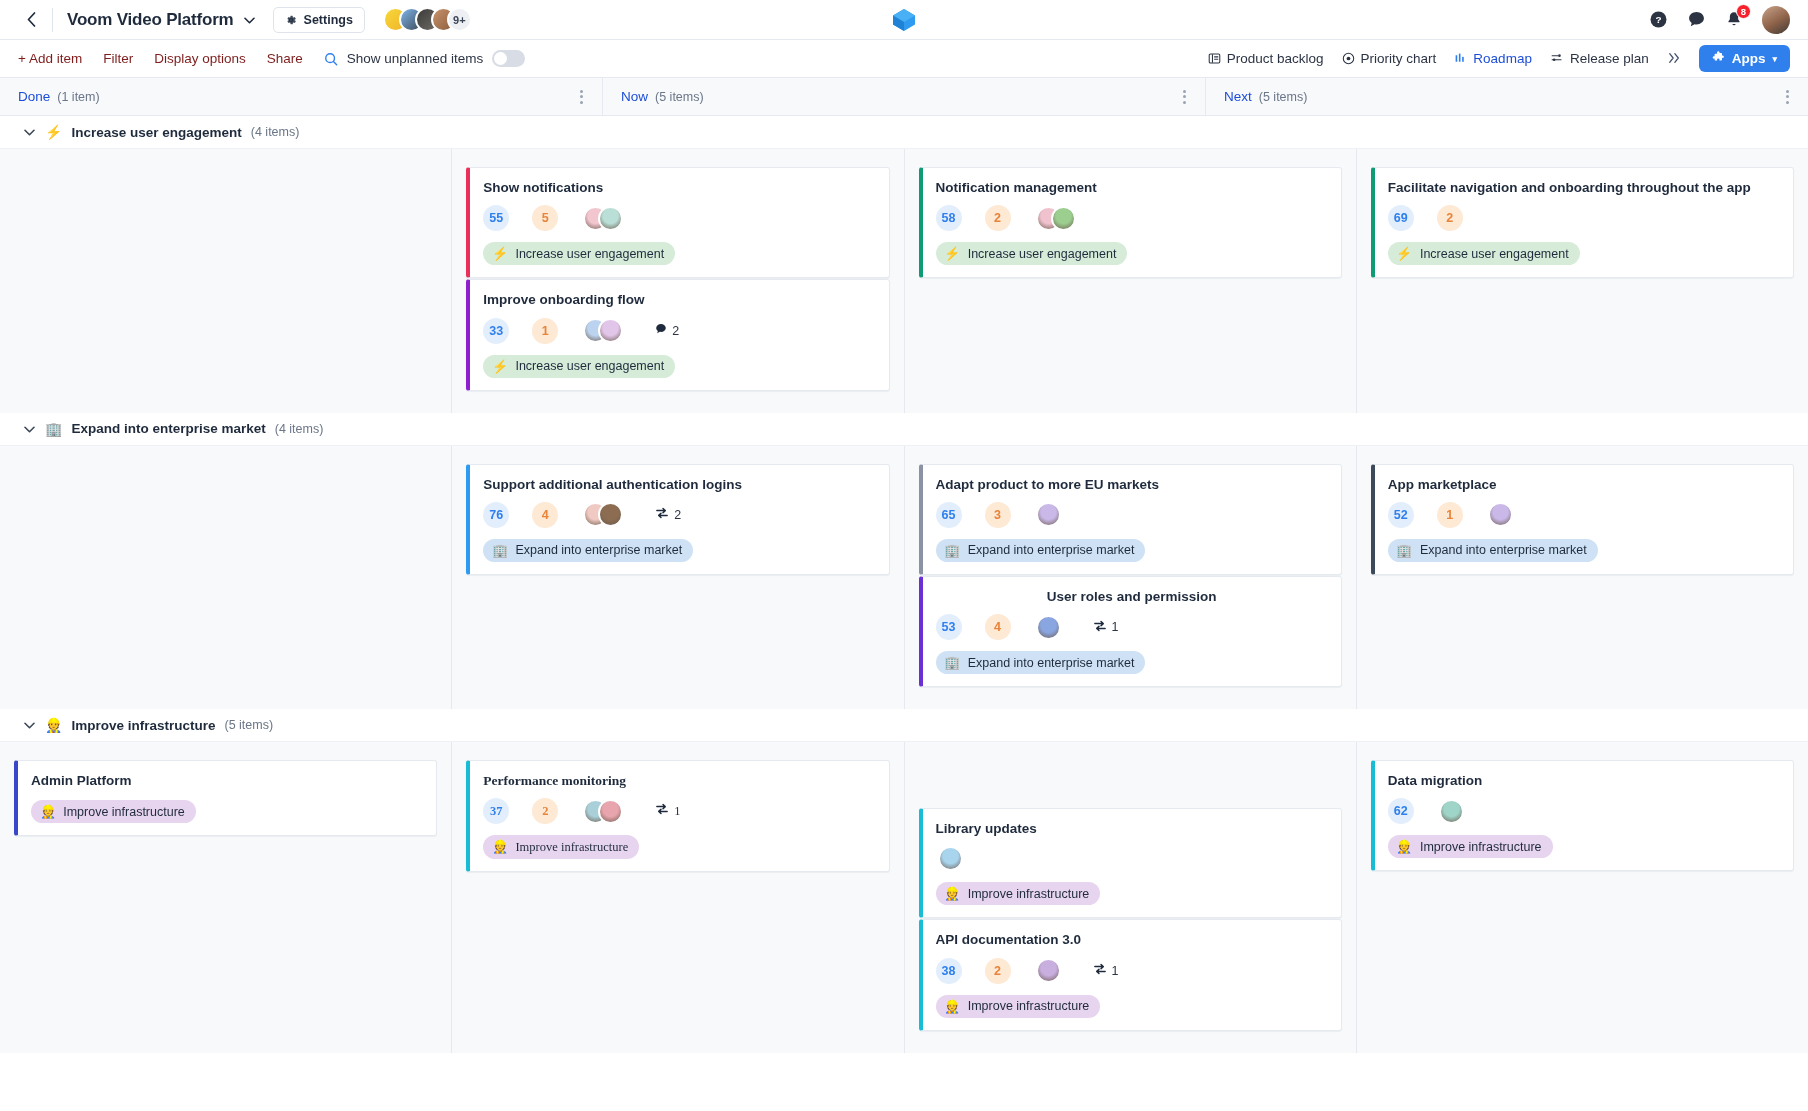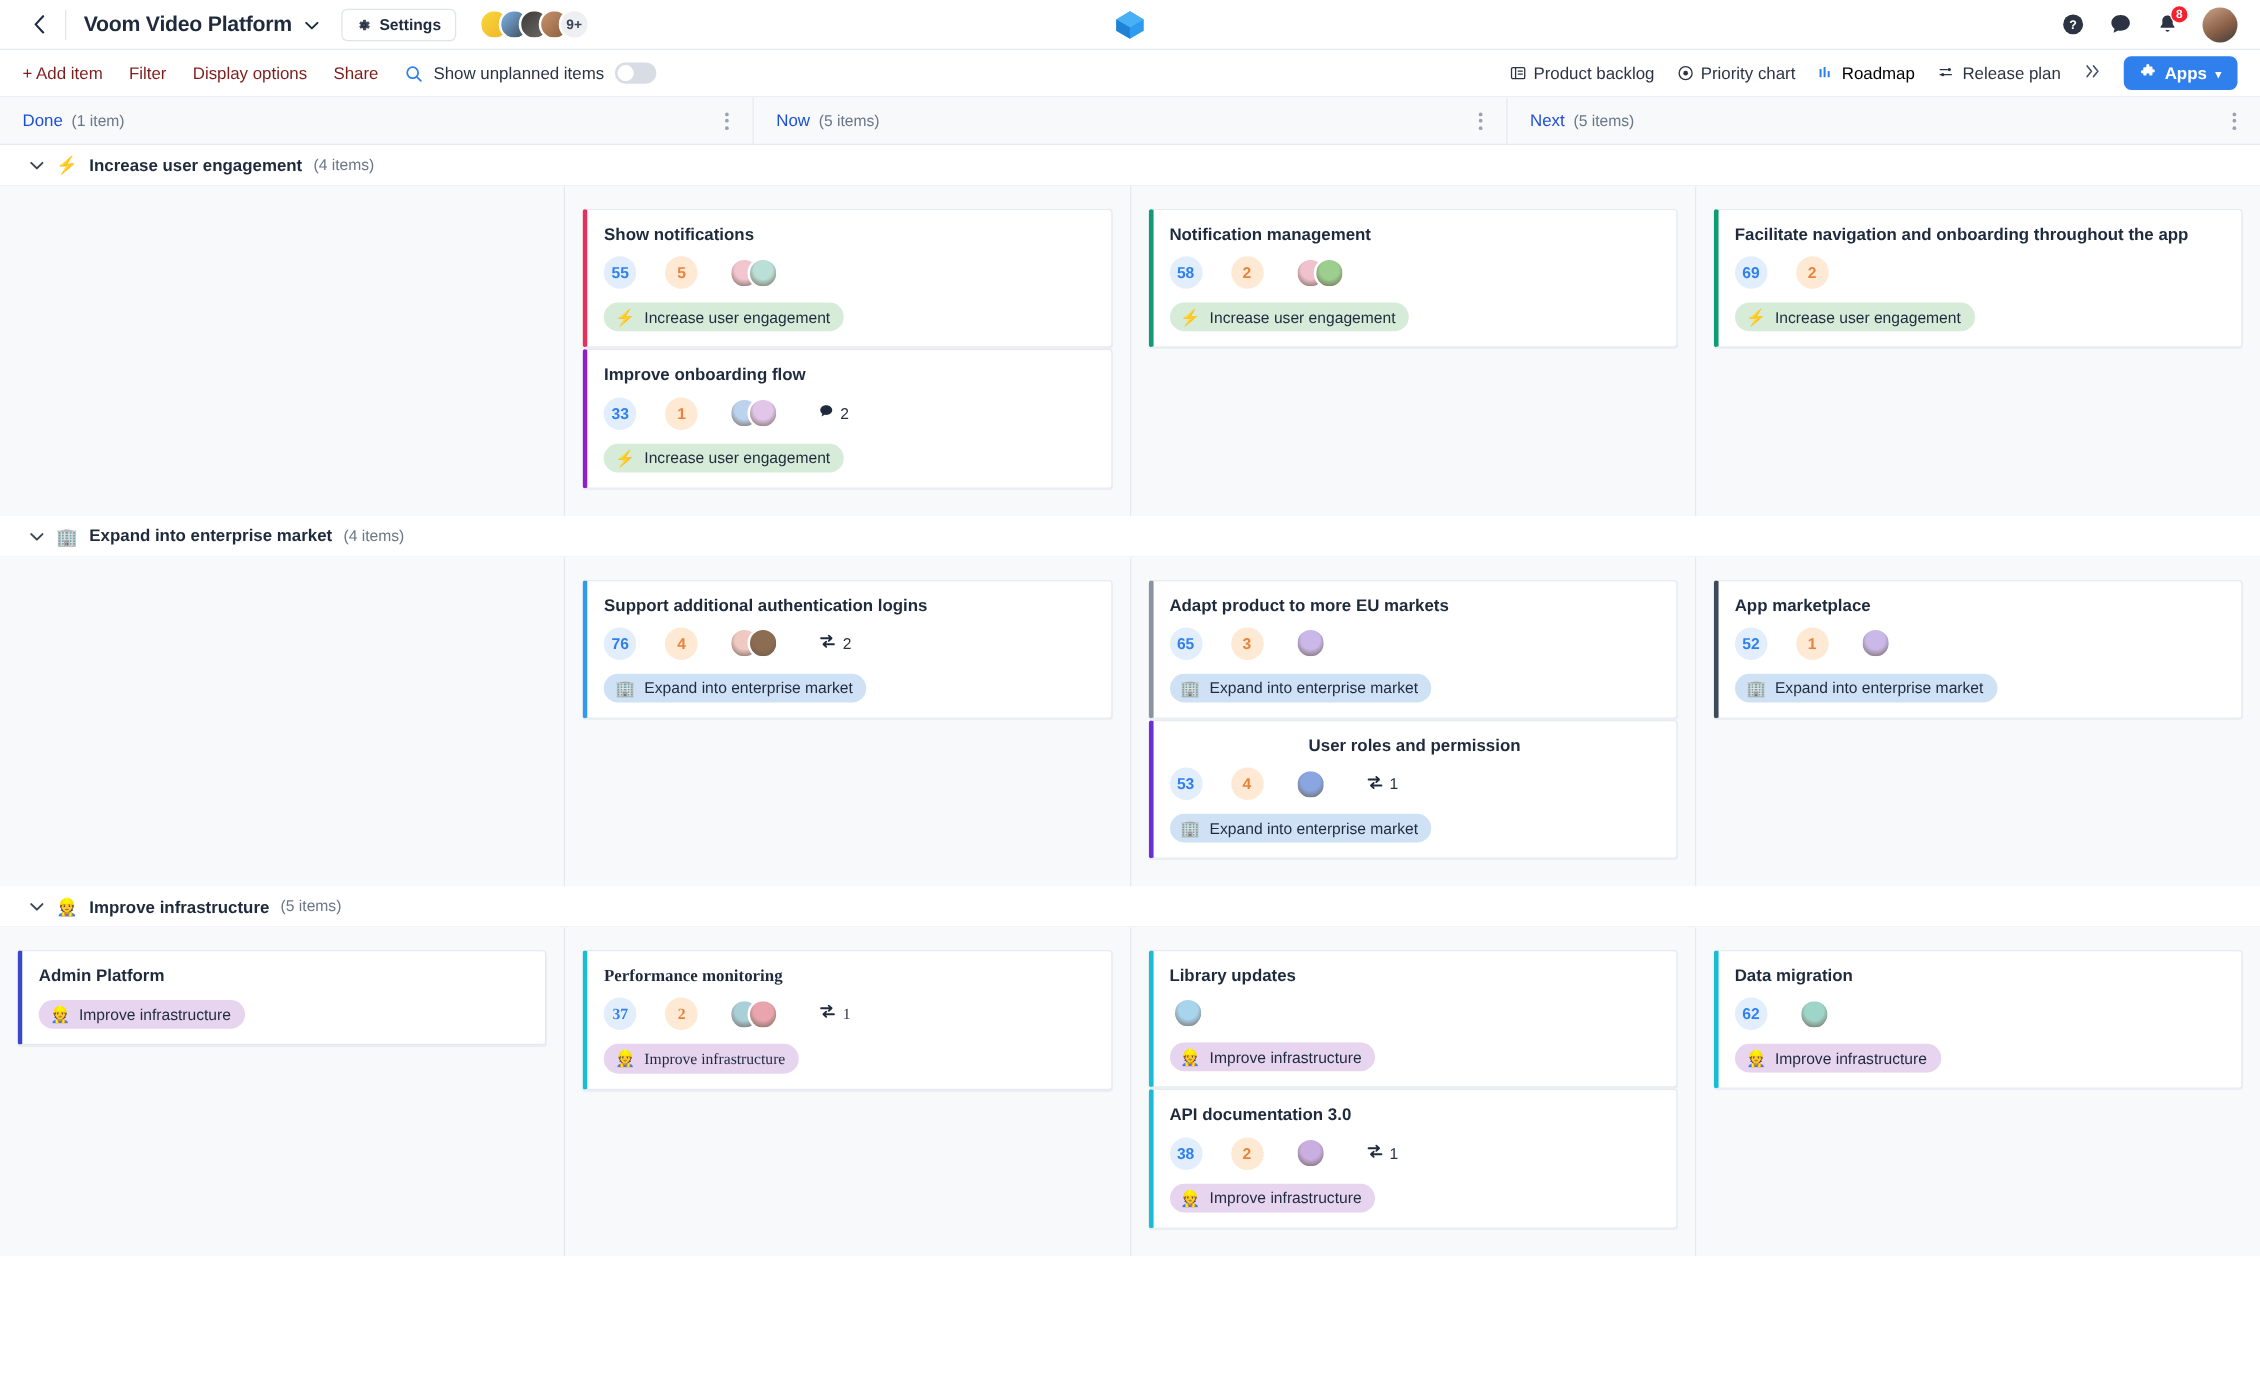--- a/index.html
+++ b/index.html
@@ -60,21 +60,21 @@
   .tb-link { color:#7f1d1d; font-size:13.5px; cursor:pointer; white-space:nowrap; }
   .tb-search { display:flex; align-items:center; gap:9px; }
   .srch { width:14px;height:14px; }
   .tb-static { color:#2c3444; font-size:13.5px; white-space:nowrap; }
   .toggle {
     width:33px;height:17px;border-radius:9px;background:#d8dce4;position:relative;cursor:pointer;
   }
   .toggle .knob{ position:absolute; top:2px; left:2px; width:13px;height:13px;border-radius:50%;background:#fff; }
   .toolbar-right{ margin-left:auto; display:flex; align-items:center; gap:18px; }
   .view-item{ display:flex;align-items:center;gap:6px;font-size:13.5px;color:#2c3444;cursor:pointer;white-space:nowrap; }
-  .view-item.active{ color:#000000;text-align:center; }
+  .view-item.active{ color:#1d4ed8;text-align:center; }
   .chev-more{ font-size:16px;color:#4a5costs; color:#44506a; cursor:pointer; }
   .apps-btn{
     background:#2f80ed;color:#fff;border-radius:6px;height:27px;display:flex;align-items:center;
     gap:7px;padding:0 13px;font-size:13.5px;font-weight:600;cursor:pointer;
   }
 
   
   .col-head-row{
     display:flex; height:38px; background:#f7f9fb; border-bottom:1px solid #e6eaf0;
   }
@@ -518,21 +518,21 @@
           </div>
           <div class="card-goal-wrap">
             <div class="card-goal" style="background:#e7d4ee">
               <span class="goal-chip-emoji">👷</span>
               <span>Improve infrastructure</span>
             </div>
           </div>
         </div>
       </div>
       <div class="lane-col">
-        <div class="card" style="border-left-color: rgb(24, 188, 212);">
+        <div class="card" style="border-left-color: rgb(24, 188, 212); margin-top: 48px;">
           <div class="card-title">Library updates</div>
           <div class="card-meta">
             <span class="assignees">
               <span class="av" style="background:radial-gradient(circle at 50% 38%, #a8d4ee 0%, #a8d4ee 45%, #6b5a4d 100%)"></span>
             </span>
           </div>
           <div class="card-goal-wrap">
             <div class="card-goal" style="background:#e7d4ee">
               <span class="goal-chip-emoji">👷</span>
               <span>Improve infrastructure</span>

